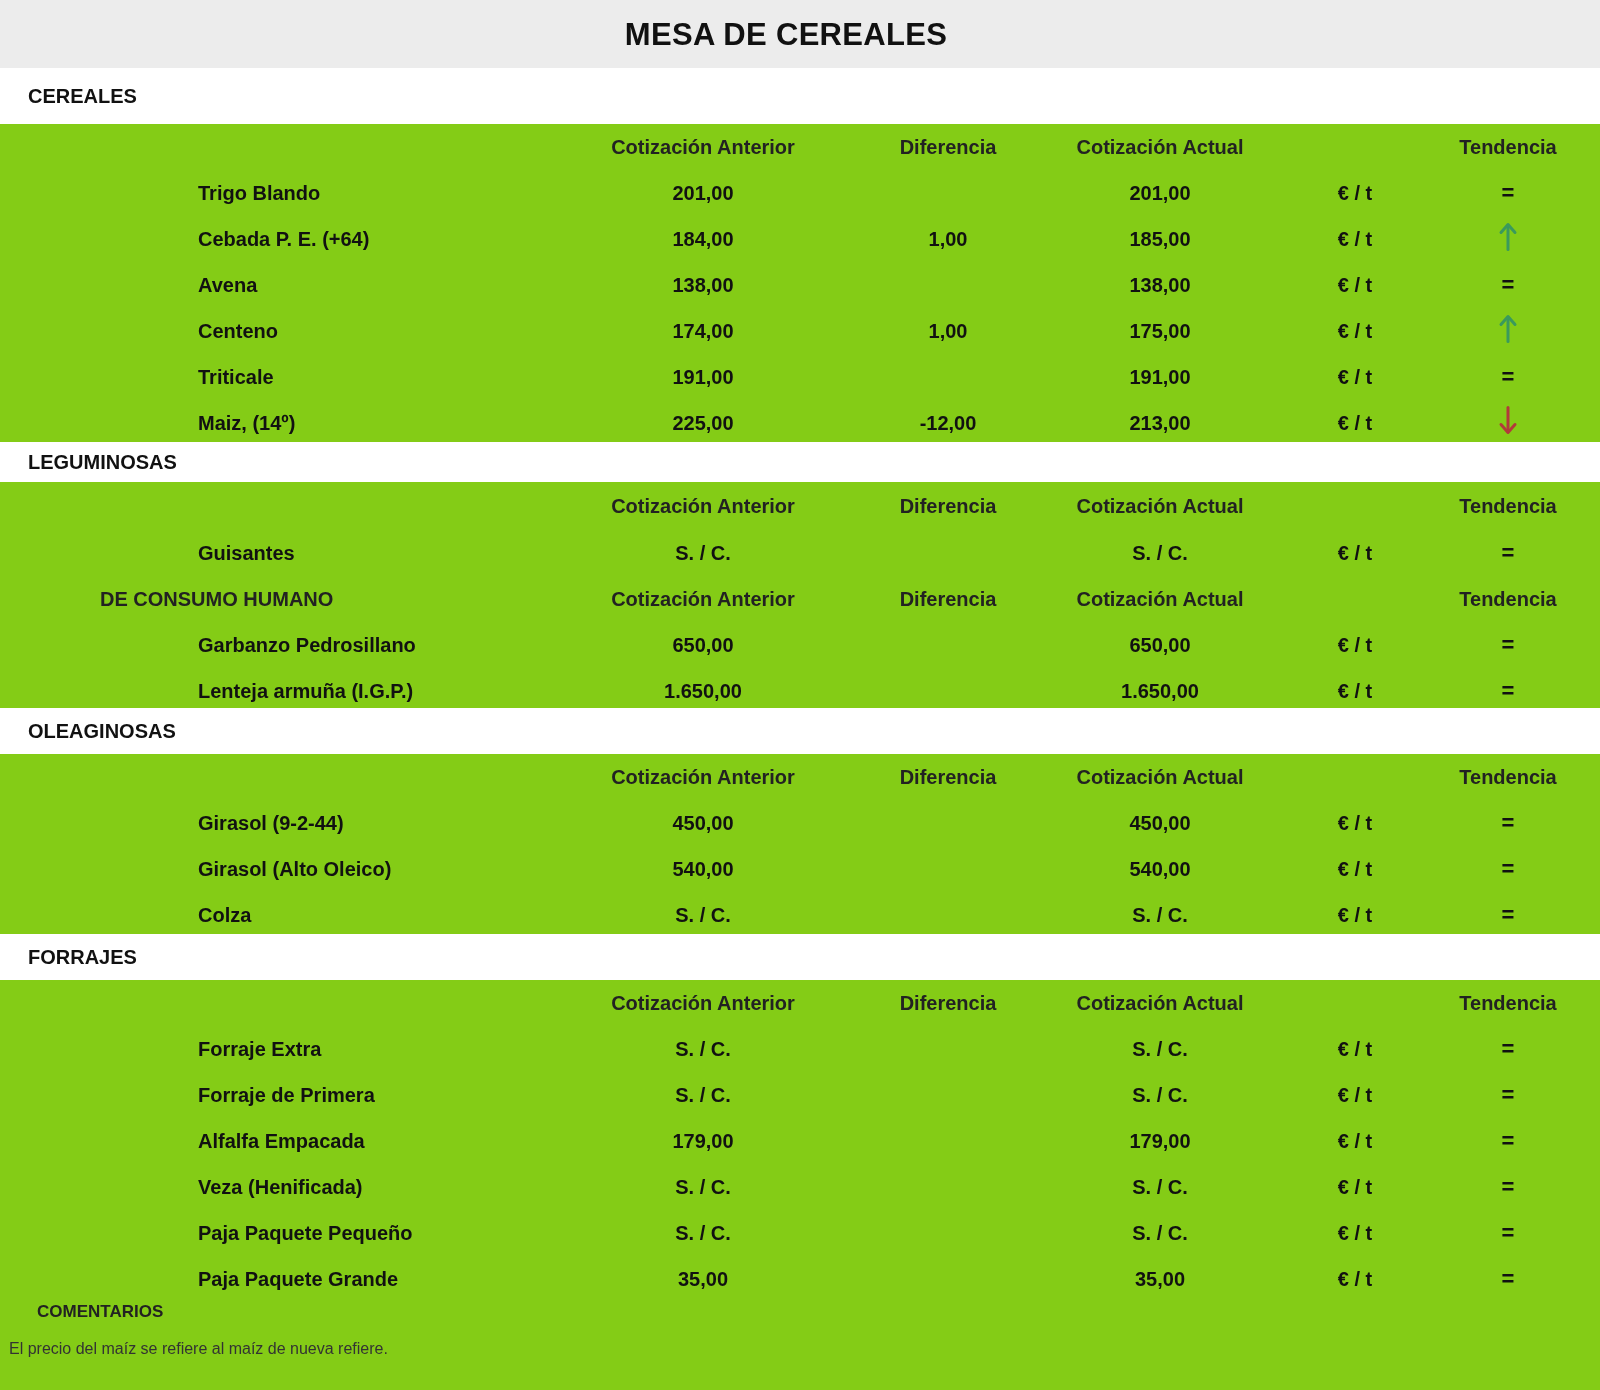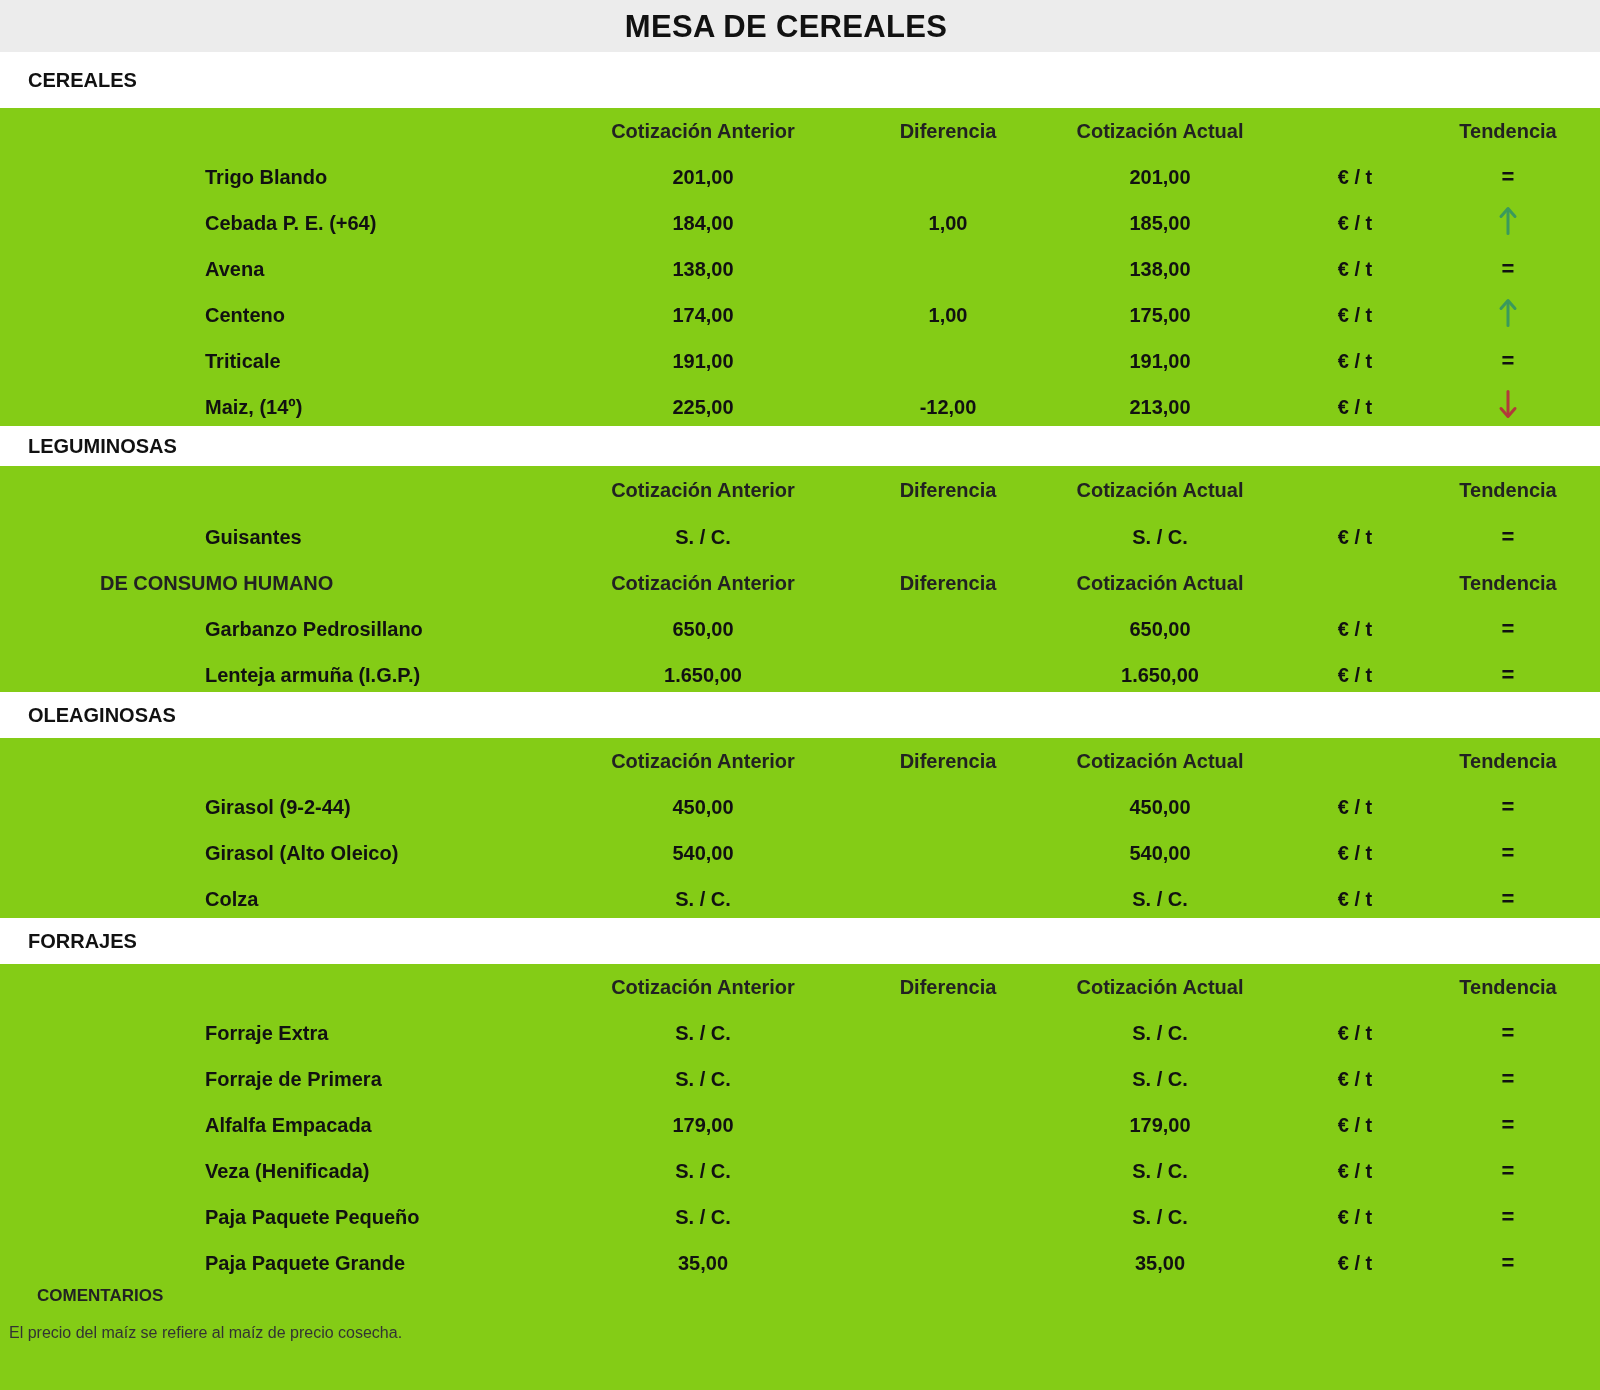--- a/index.html
+++ b/index.html
@@ -3,37 +3,37 @@
 <meta charset="utf-8">
 <style>
   html, body { margin: 0; padding: 0; }
   body {
     width: 1600px; height: 1390px; overflow: hidden;
     background: #ececec;
     font-family: "Liberation Sans", "DejaVu Sans", sans-serif;
     color: #111;
   }
   .title-band {
-    height: 52px; background: #ececec;
+    height: 68px; background: #ececec;
     display: flex; align-items: center; justify-content: center;
   }
   .title {
     font-weight: bold; font-size: 31px; letter-spacing: 0.3px;
     margin-left: -28px; margin-top: 2px;
   }
   .section-head {
     background: #ffffff; position: relative;
     font-weight: bold; font-size: 20px;
   }
   .section-head span { position: absolute; left: 28px; top: 50%; transform: translateY(-50%); }
   .block { background: #84cc16; position: relative; }
   .row { position: relative; height: 46px; font-size: 20px; font-weight: bold; }
   .row > span { position: absolute; top: 50%; transform: translateY(-50%); white-space: nowrap; }
   .hdr > span { font-weight: bold; font-size: 20px; color: #222; }
-  .c-name { left: 205px; }
+  .c-name { left: 198px; }
   .c-sub  { left: 100px; }
   .c-ant  { left: 703px; transform: translate(-50%, -50%) !important; }
   .c-dif  { left: 948px; transform: translate(-50%, -50%) !important; }
   .c-act  { left: 1160px; transform: translate(-50%, -50%) !important; }
   .c-unit { left: 1355px; transform: translate(-50%, -50%) !important; }
   .c-tend { left: 1508px; transform: translate(-50%, -50%) !important; }
   .arrow { display: inline-block; width: 20px; height: 30px; }
   .eq { font-weight: bold; font-size: 22px; }
   .comments { position: absolute; left: 9px; }
   .comments-title { font-weight: bold; font-size: 17px; color: #222; margin-left: 28px; }
@@ -263,15 +263,15 @@
         <span class="c-name">Paja Paquete Grande</span>
         <span class="c-ant">35,00</span>
         <span class="c-dif"></span>
         <span class="c-act">35,00</span>
         <span class="c-unit">€ / t</span>
         <span class="c-tend eq">=</span>
       </div>
     </div>
   <div class="comments" style="top:322px">
     <div class="comments-title">COMENTARIOS</div>
-    <div class="comments-text">El precio del maíz se refiere al maíz de precio cosecha.</div>
+    <div class="comments-text">El precio del maíz se refiere al maíz de nueva refiere.</div>
   </div>
 </div>
 
 </body></html>

